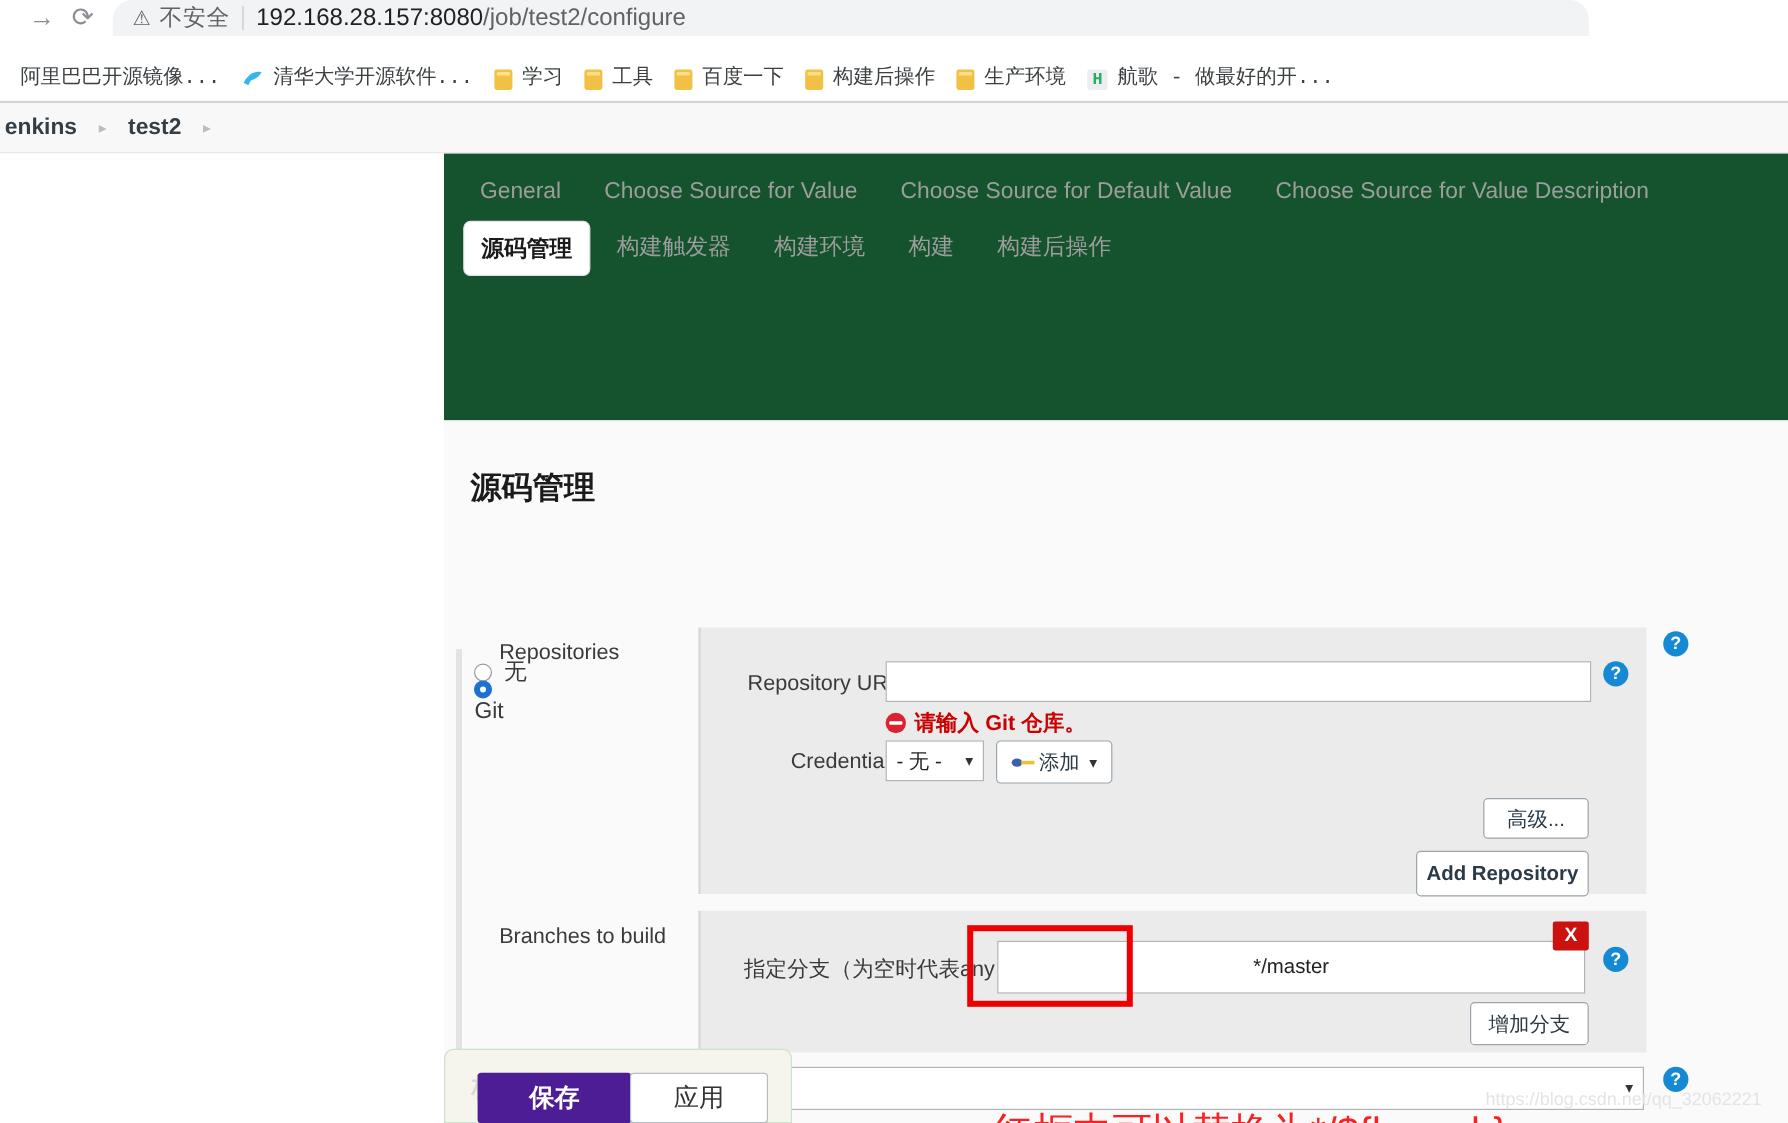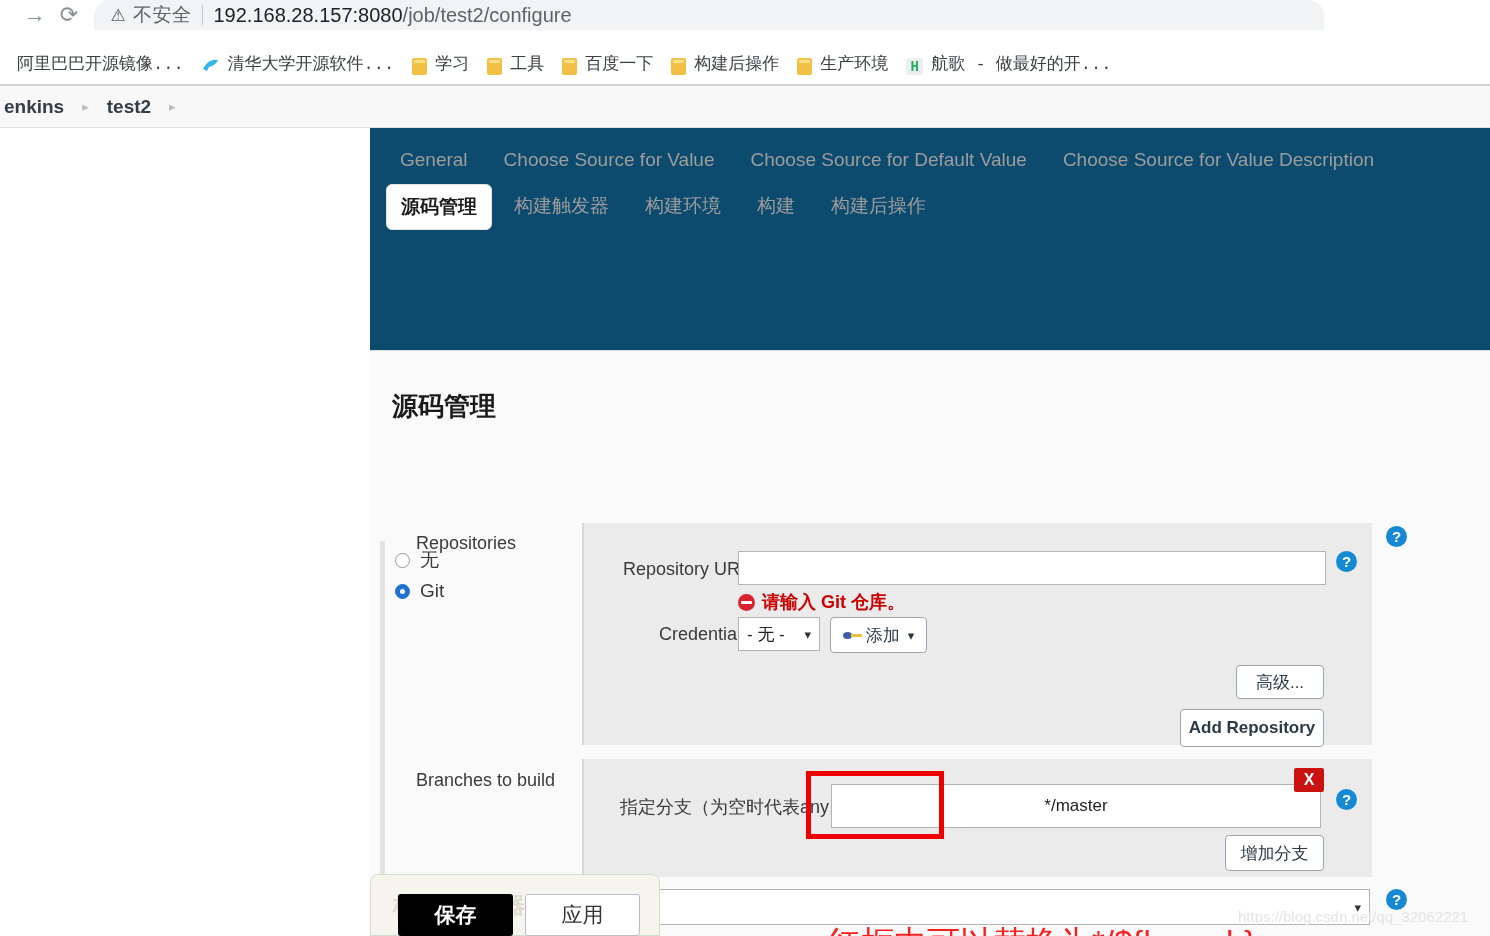--- a/index.html
+++ b/index.html
@@ -92,21 +92,21 @@
   
   #page-body {
     position: absolute; left: 0; top: 128px; width: 1490px; height: 808px;
     background: #ffffff;
   }
   #left-gutter {
     position: absolute; left: 0; top: 0; width: 370px; height: 808px; background: #fff;
   }
   #config-panel {
     position: absolute; left: 370px; top: 0; width: 1120px; height: 808px;
-    background: #0c4a6e;
+    background: #14532d;
   }
 
   
   #tab-bar {
     position: absolute; left: 0; top: 0; width: 1060px; min-height: 82px;
     padding: 10px 0 0 12px; display: flex; flex-wrap: wrap; align-items: flex-start;
   }
   .tab {
     font-size: 19px; color: #9d9d9d; padding: 9px 14px; margin: 2px 4px;
     white-space: nowrap; border-radius: 6px;
@@ -123,21 +123,21 @@
   #section-title {
     position: absolute; left: 22px; top: 38px;
     font-size: 26px; font-weight: bold; color: #1b1b1b;
   }
 
   .radio-row {
     position: absolute; left: 25px; display: flex; align-items: center;
     font-size: 19px; color: #3a3a3a;
   }
   #radio-none { top: 196px; }
-  #radio-git  { top: 229px; }
+  #radio-git  { top: 216px; flex-direction: column; }
   .radio-dot {
     width: 15px; height: 15px; border-radius: 50%; border: 1px solid #9a9a9a;
     background: #fff; margin-right: 10px; position: relative;
   }
   .radio-dot.checked { border-color: #1d72d0; background: #1d72d0; }
   .radio-dot.checked:after {
     content: ""; position: absolute; left: 4px; top: 4px;
     width: 5px; height: 5px; border-radius: 50%; background: #fff;
   }
 
@@ -235,22 +235,22 @@
   #save-panel {
     position: absolute; left: 370px; top: 874px; width: 290px; height: 62px;
     background: #f5f5ee; border: 1px solid #cfe0cf; border-radius: 8px 8px 0 0;
     z-index: 30;
   }
   #hidden-hint {
     position: absolute; left: 22px; top: 16px;
     font-size: 22px; font-weight: bold; color: #dddacd; white-space: nowrap;
   }
   #save-button {
-    position: absolute; left: 398px; top: 894px; width: 115px; height: 42px;
-    background: #000000; color: #fff; font-size: 21px; font-weight: bold;
+    position: absolute; left: 398px; top: 894px; width: 128px; height: 42px;
+    background: #4c1d95; color: #fff; font-size: 21px; font-weight: bold;
     display: flex; align-items: center; justify-content: center;
     border-radius: 3px; z-index: 35; cursor: pointer;
   }
   #apply-button {
     position: absolute; left: 525px; top: 894px; width: 115px; height: 42px;
     background: #ffffff; color: #333; font-size: 21px;
     border: 1px solid #b7bfc4; border-radius: 3px;
     display: flex; align-items: center; justify-content: center;
     z-index: 35; cursor: pointer; text-align: right;
   }

